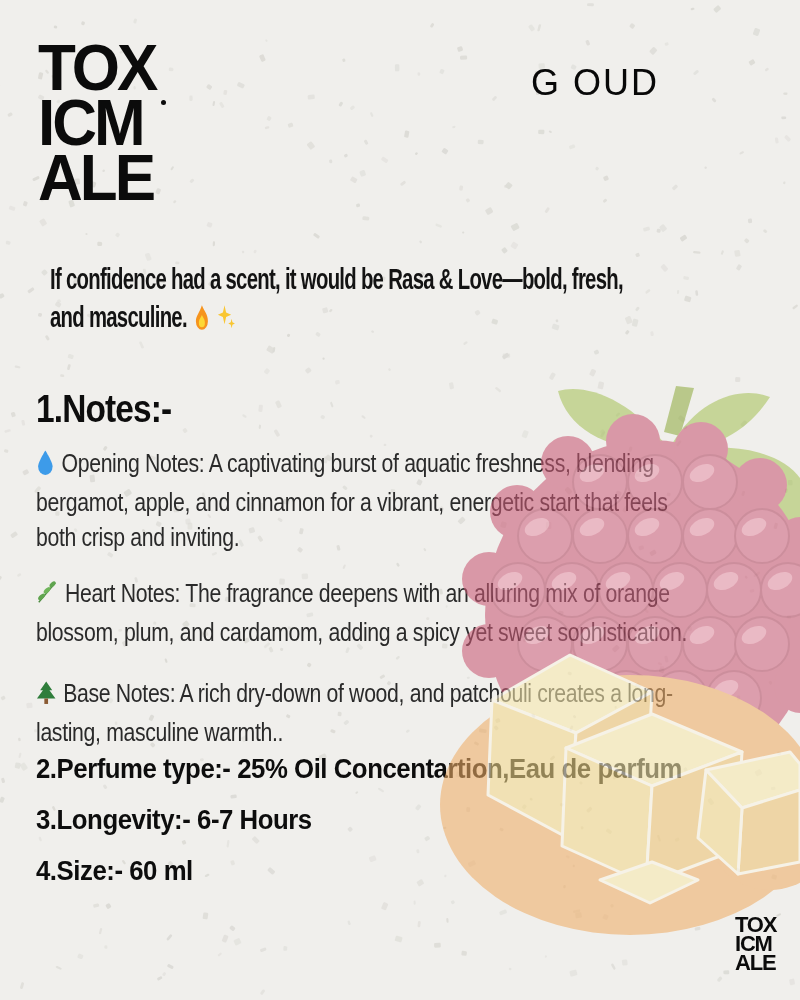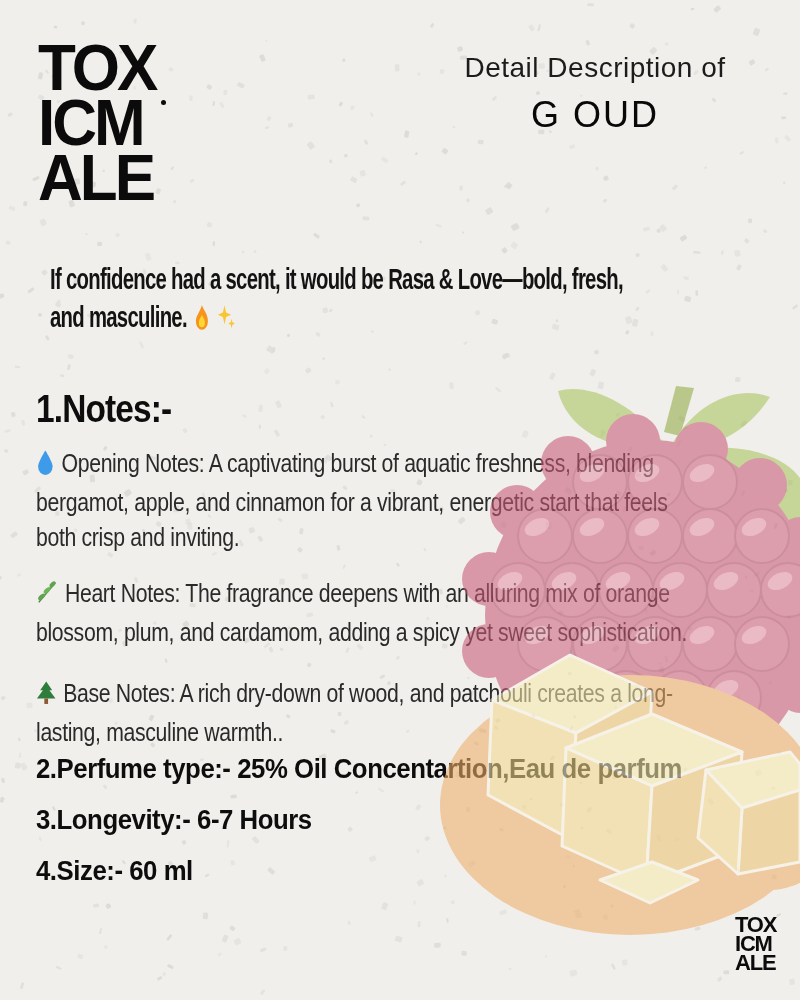--- a/index.html
+++ b/index.html
@@ -542,21 +542,20 @@
 <div id="content" class="layer">
 
   <div class="logo">
     <div>TOX</div>
     <div>ICM</div>
     <div>ALE</div>
   </div>
   <div class="tm-dot"></div>
 
   <div class="header">
-    <div class="subtitle">Detail Description of</div>
     <div class="title">G OUD</div>
   </div>
 
   <p class="tagline"><span>If confidence had a scent, it would be Rasa &amp; Love—bold, fresh,
 and masculine.</span><span class="icon"><svg width="30" height="27" viewBox="0 0 22 22">
           <path d="M11,1 C14,6 18,8.5 18,14 a7,7 0 0 1 -14,0 C4,9.5 8.5,7 11,1 Z" fill="#f6941d"></path>
           <path d="M11,9 C13,12 14.5,12.5 14.5,15.5 a3.5,3.5 0 0 1 -7,0 C7.5,12.5 9,12 11,9 Z" fill="#fdd835"></path>
         </svg></span><span class="icon"><svg width="28" height="27" viewBox="0 0 20 20">
           <path d="M8,1 L9.7,6.3 L15,8 L9.7,9.7 L8,15 L6.3,9.7 L1,8 L6.3,6.3 Z" fill="#f9c632"></path>
           <path d="M15.5,11 L16.4,13.6 L19,14.5 L16.4,15.4 L15.5,18 L14.6,15.4 L12,14.5 L14.6,13.6 Z" fill="#f9c632"></path>

